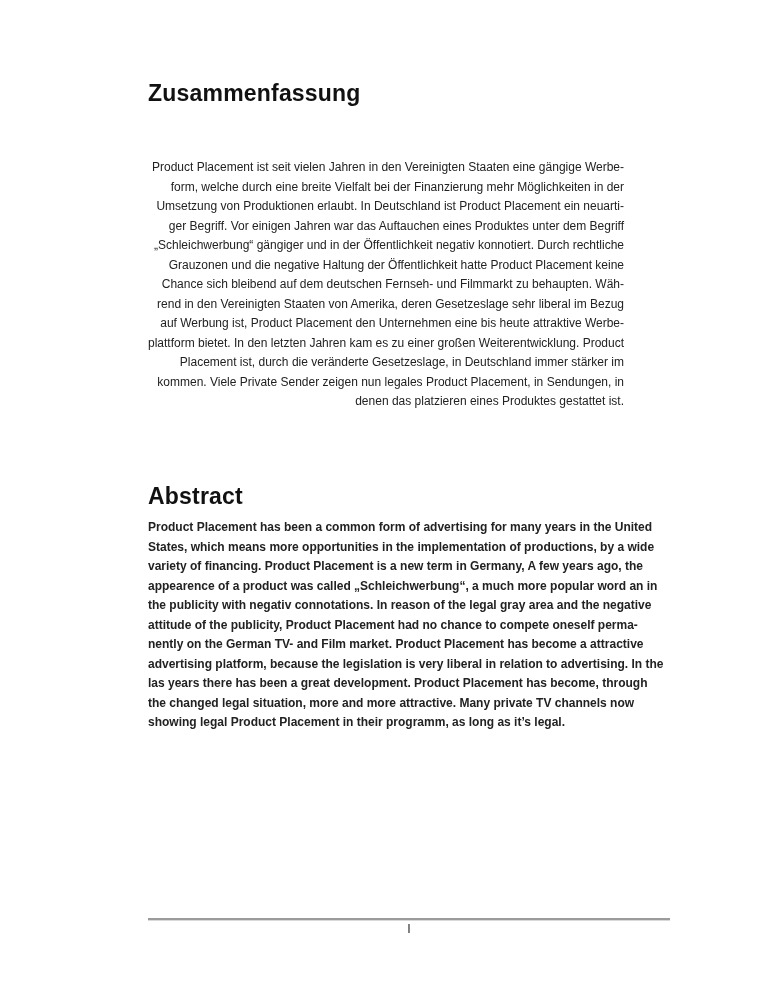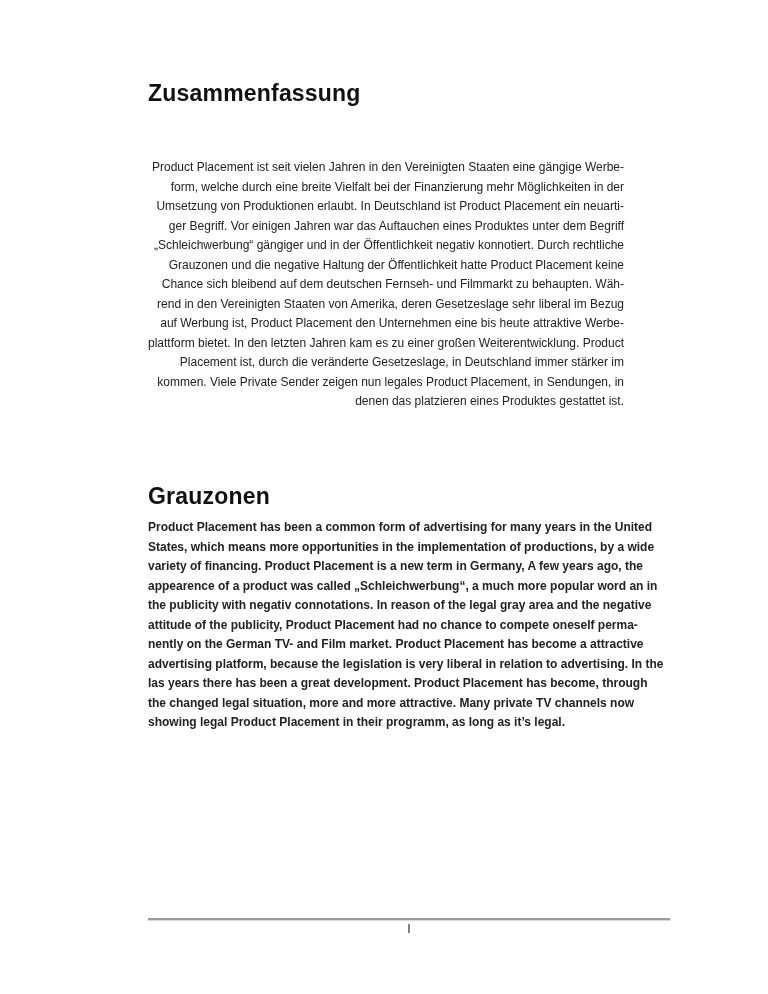--- a/index.html
+++ b/index.html
@@ -75,21 +75,21 @@
 „Schleichwerbung“ gängiger und in der Öffentlichkeit negativ konnotiert. Durch rechtliche
 Grauzonen und die negative Haltung der Öffentlichkeit hatte Product Placement keine
 Chance sich bleibend auf dem deutschen Fernseh- und Filmmarkt zu behaupten. Wäh-
 rend in den Vereinigten Staaten von Amerika, deren Gesetzeslage sehr liberal im Bezug
 auf Werbung ist, Product Placement den Unternehmen eine bis heute attraktive Werbe-
 plattform bietet. In den letzten Jahren kam es zu einer großen Weiterentwicklung. Product
 Placement ist, durch die veränderte Gesetzeslage, in Deutschland immer stärker im
 kommen. Viele Private Sender zeigen nun legales Product Placement, in Sendungen, in
 denen das platzieren eines Produktes gestattet ist.</p>
 
-  <h1 class="heading heading-abstract">Grauzonen</h1>
+  <h1 class="heading heading-abstract">Abstract</h1>
 
   <p class="body-text body-abstract">Product Placement has been a common form of advertising for many years in the United
 States, which means more opportunities in the implementation of productions, by a wide
 variety of financing. Product Placement is a new term in Germany, A few years ago, the
 appearence of a product was called „Schleichwerbung“, a much more popular word an in
 the publicity with negativ connotations. In reason of the legal gray area and the negative
 attitude of the publicity, Product Placement had no chance to compete oneself perma-
 nently on the German TV- and Film market. Product Placement has become a attractive
 advertising platform, because the legislation is very liberal in relation to advertising. In the
 las years there has been a great development. Product Placement has become, through

